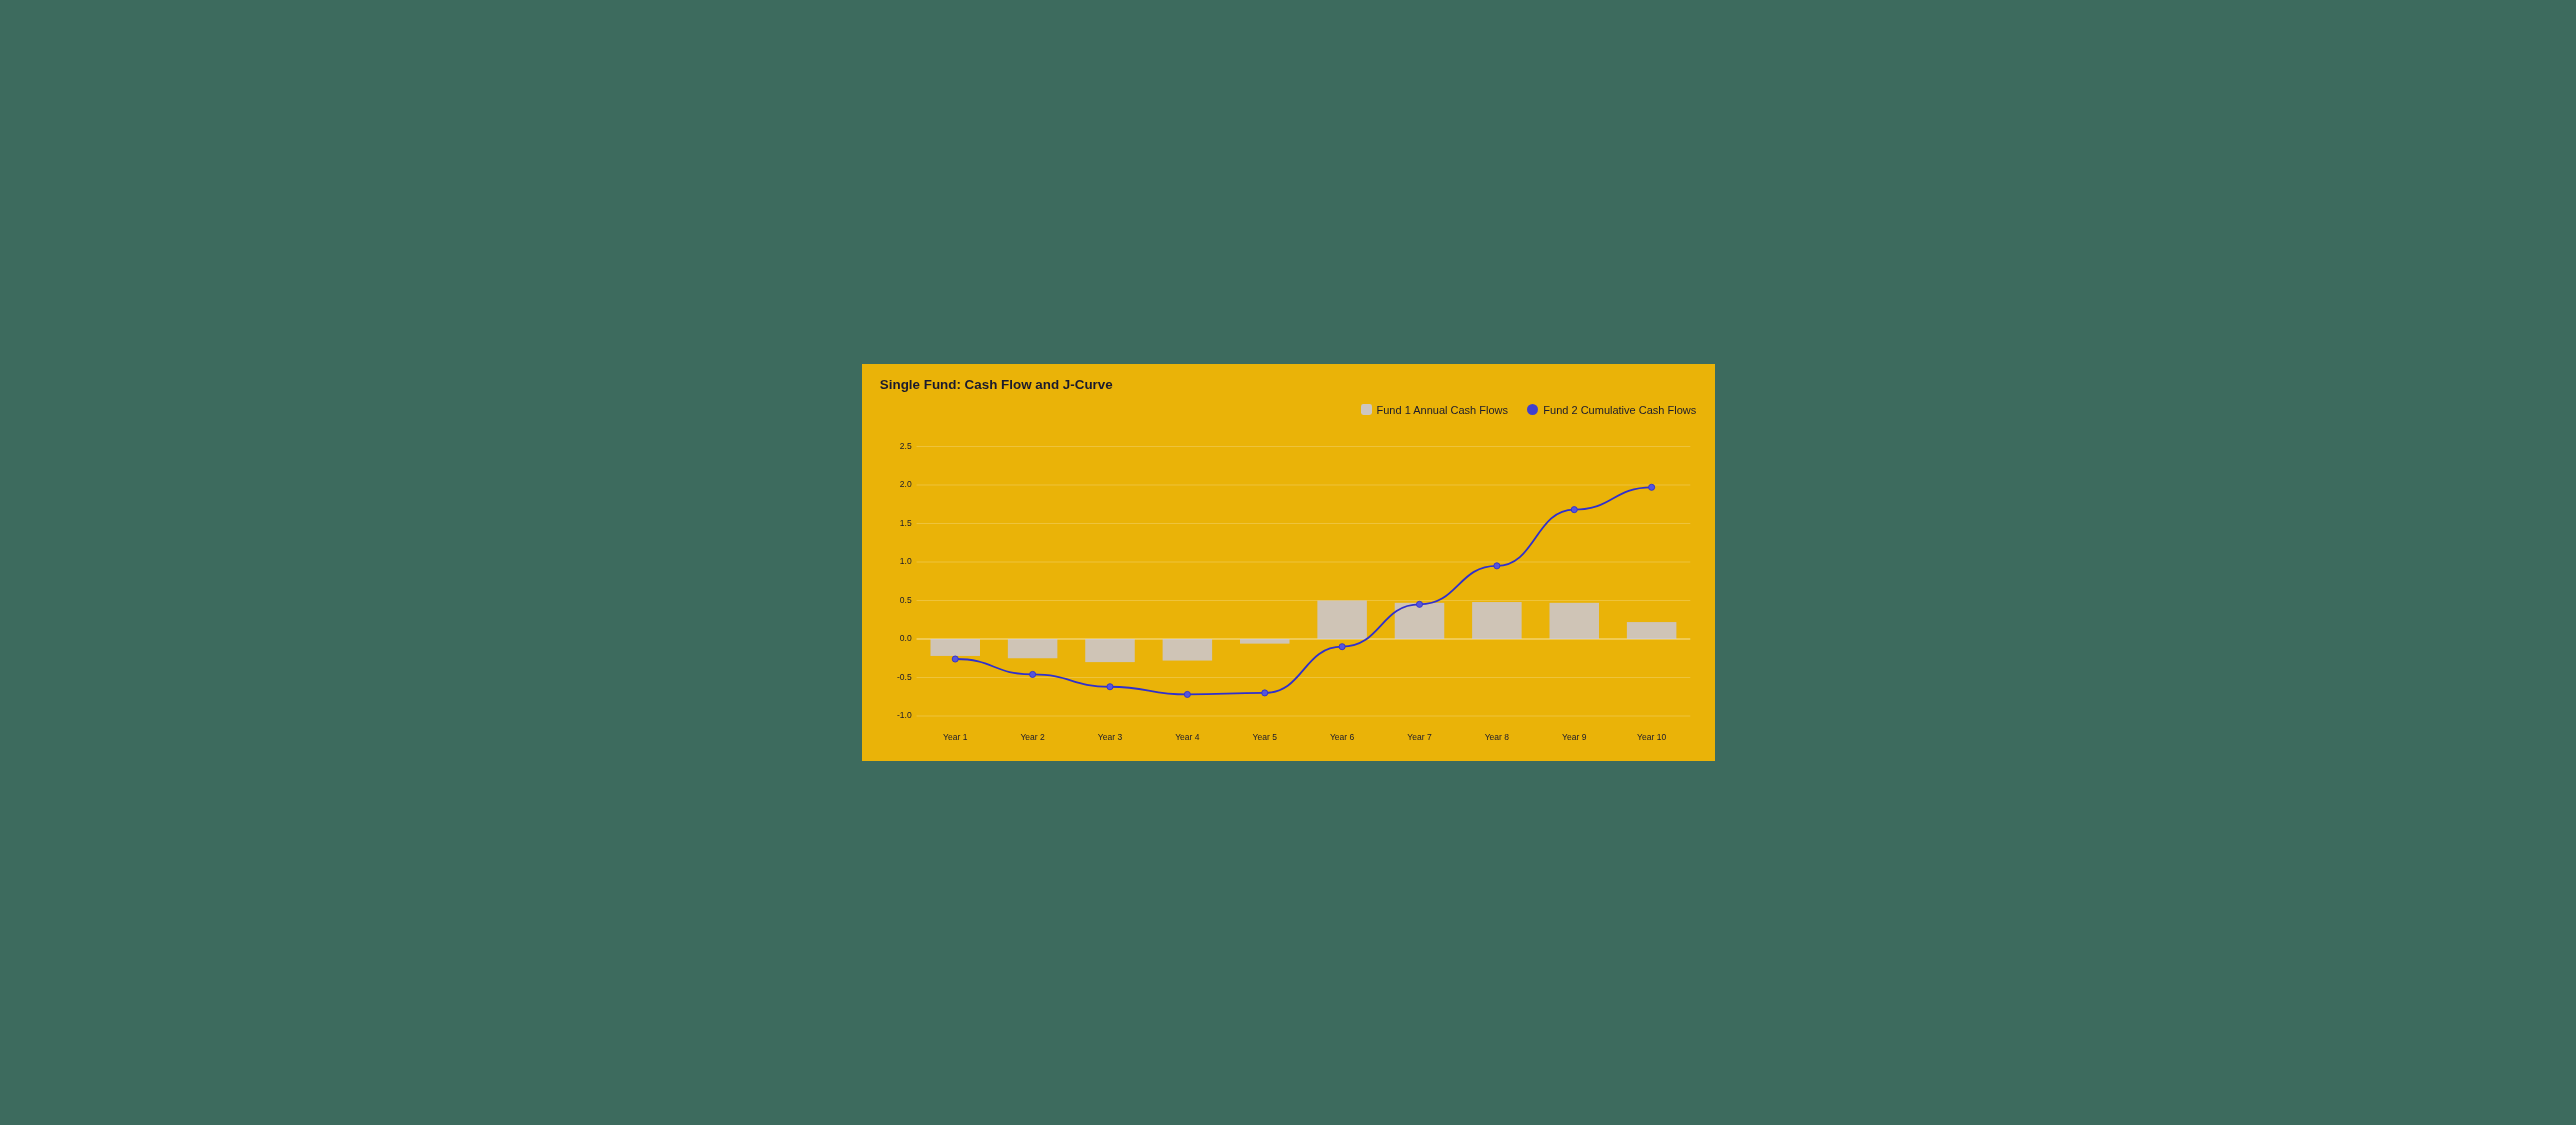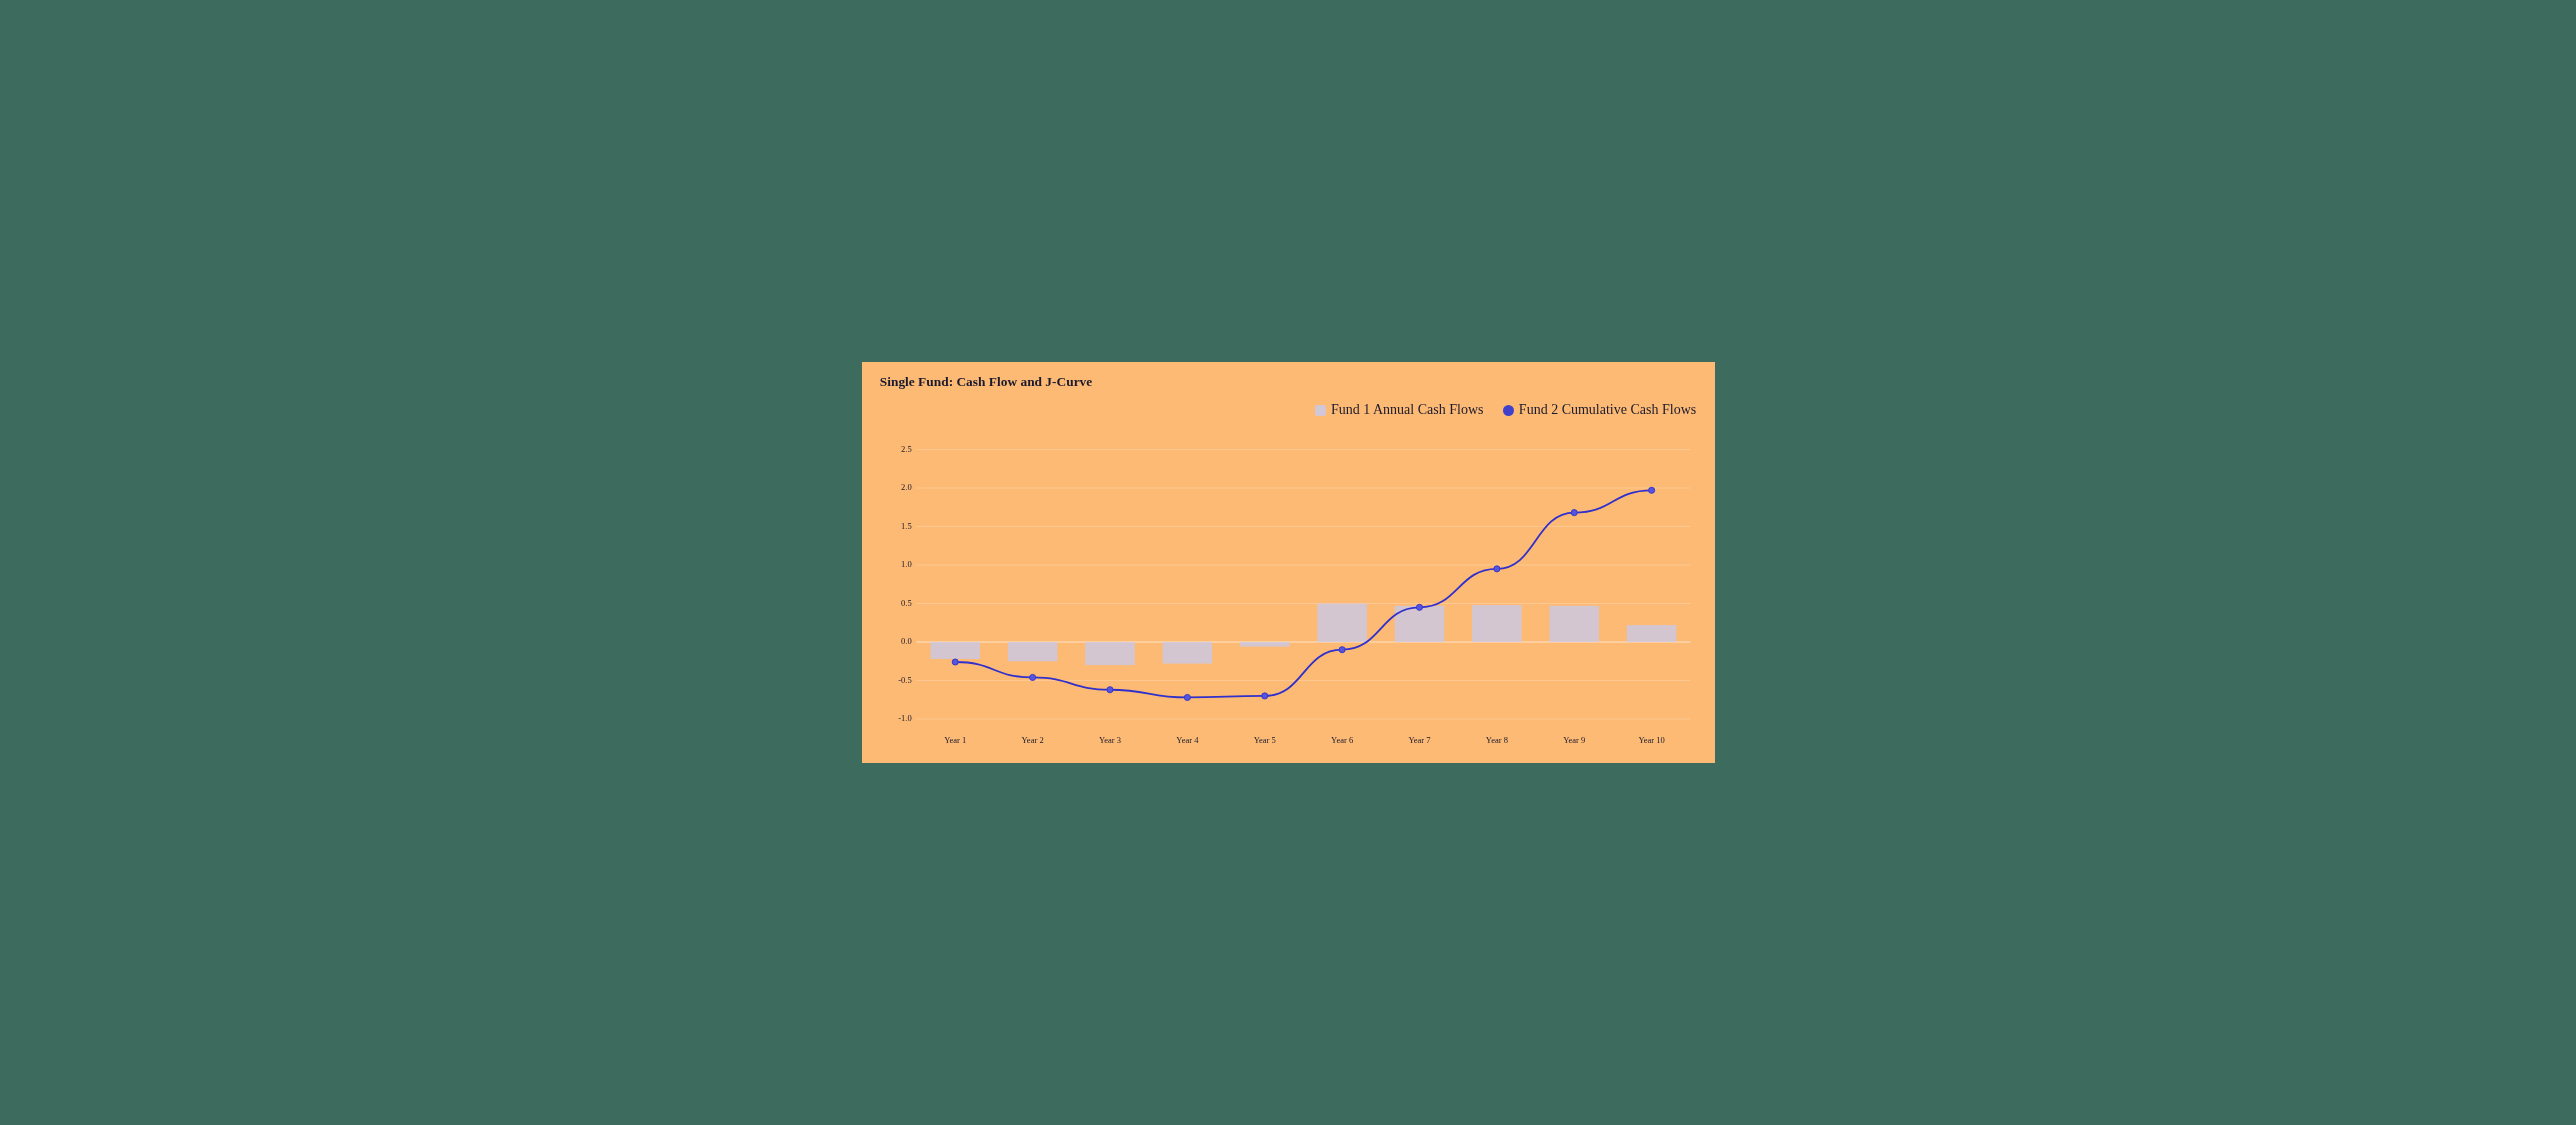--- a/index.html
+++ b/index.html
@@ -6,45 +6,44 @@
     body {
       background: #3d6b5e;
       font-family: -apple-system, BlinkMacSystemFont, 'Segoe UI', sans-serif;
       width: 100%;
       height: 100vh;
       display: flex;
       align-items: center;
       justify-content: center;
     }
     .chart-container {
-      background: #fdba74;
+      background: #eab308;
       width: 98%;
       max-width: 853px;
       padding: 12.2px 18.3px 18.3px 18.3px;
       position: relative;
-      font-family: Liberation Serif, serif;
     }
     .chart-title {
       font-size: 13.4px;
       font-weight: 600;
       color: #1a1a2e;
       margin-bottom: 12.2px;
     }
     .legend {
       display: flex;
       justify-content: flex-end;
       gap: 19.5px;
       margin-bottom: 9.7px;
       align-items: center;
     }
     .legend-item {
       display: flex;
       align-items: center;
       gap: 4.9px;
-      font-size: 14px;
+      font-size: 11px;
       color: #1a1a2e;
     }
     .legend-dot-bar {
       width: 11px;
       height: 11px;
       border-radius: 2.4px;
       background: #c5caf0;
       opacity: 0.8;
     }
     .legend-dot-line {

